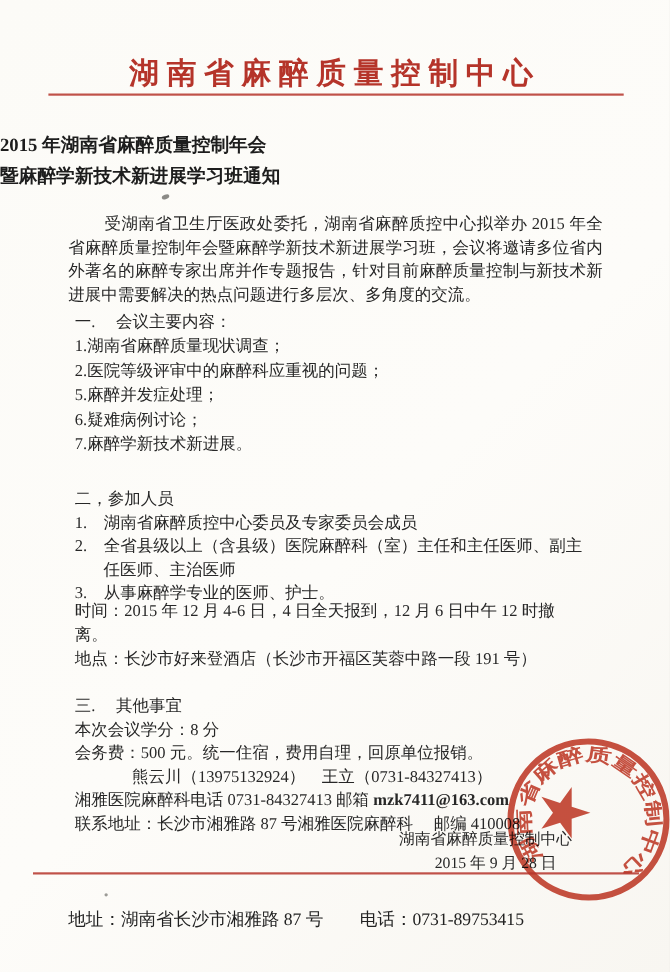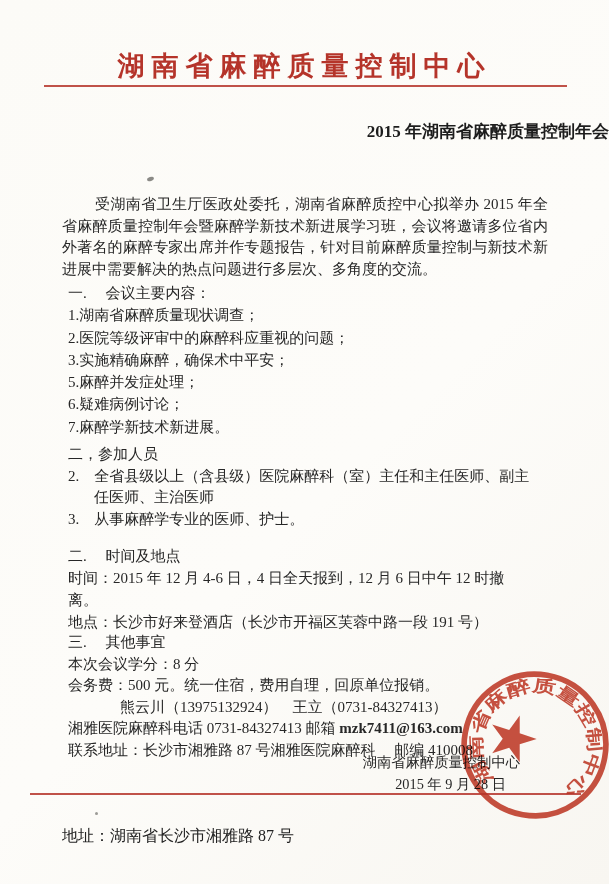--- a/index.html
+++ b/index.html
@@ -17,21 +17,21 @@
     text-align:center;
     font-size:27px;font-weight:bold;
     letter-spacing:7px;
     color:var(--accent,#b5342a);
   }
   .rule{position:absolute;height:2px;background:var(--accent,#b5342a);opacity:.85;}
   .rule-top{top:85px;left:44px;width:523px;}
   .rule-bottom{top:793px;left:30px;width:551px;}
   .doc-title{
     position:absolute;top:118px;left:0;right:0;
-    text-align:right;font-weight:bold;font-size:17px;line-height:28px;color:#1d1d1d;
+    text-align:left;font-weight:bold;font-size:17px;line-height:28px;color:#1d1d1d;
   }
   .block{position:absolute;left:62px;width:486px;font-size:15px;color:#272727;font-family:Liberation Serif, serif;}
   .intro{top:194px;line-height:21.6px;text-align:justify;text-indent:2.2em;}
   .sec{left:68px;width:464px;}
   .sec .h{font-weight:normal;}
   .s1{top:282px;line-height:22.3px;}
   .s2{top:444px;line-height:21.6px;}
   .s2 .wrap2{padding-left:26px;text-indent:-26px;}
   .s3{top:546px;line-height:21.9px;}
   .s4{top:610px;line-height:21.6px;margin-top:22px;}
@@ -55,44 +55,44 @@
 </head>
 <body>
 
 <div class="page">
 
   <div class="letterhead">湖南省麻醉质量控制中心</div>
   <div class="rule rule-top"></div>
 
   <div class="doc-title">
     <div>2015 年湖南省麻醉质量控制年会</div>
+    <div>暨麻醉学新技术新进展学习班通知</div>
   </div>
 
   <div class="speck speck1"></div>
 
   <div class="block intro">受湖南省卫生厅医政处委托，湖南省麻醉质控中心拟举办 2015 年全省麻醉质量控制年会暨麻醉学新技术新进展学习班，会议将邀请多位省内外著名的麻醉专家出席并作专题报告，针对目前麻醉质量控制与新技术新进展中需要解决的热点问题进行多层次、多角度的交流。</div>
 
   <div class="block sec s1">
     <div class="h">一.　 会议主要内容：</div>
     <div>1.湖南省麻醉质量现状调查；</div>
     <div>2.医院等级评审中的麻醉科应重视的问题；</div>
-    <div>3.实施精确麻醉，确保术中平安；</div>
     <div>5.麻醉并发症处理；</div>
     <div>6.疑难病例讨论；</div>
     <div>7.麻醉学新技术新进展。</div>
   </div>
 
   <div class="block sec s2">
     <div class="h">二，参加人员</div>
+    <div>1.　湖南省麻醉质控中心委员及专家委员会成员</div>
     <div class="wrap2">2.　全省县级以上（含县级）医院麻醉科（室）主任和主任医师、副主任医师、主治医师</div>
     <div>3.　从事麻醉学专业的医师、护士。</div>
   </div>
 
   <div class="block sec s3">
-    <div class="h">二.　 时间及地点</div>
     <div>时间：2015 年 12 月 4-6 日，4 日全天报到，12 月 6 日中午 12 时撤离。</div>
     <div>地点：长沙市好来登酒店（长沙市开福区芙蓉中路一段 191 号）</div>
   </div>
 
   <div class="block sec s4">
     <div class="h">三.　 其他事宜</div>
     <div>本次会议学分：8 分</div>
     <div>会务费：500 元。统一住宿，费用自理，回原单位报销。</div>
     <div class="indent-contact">熊云川（13975132924）　王立（0731-84327413）</div>
     <div><span>湘雅医院麻醉科电话 0731-84327413 邮箱 </span><span class="email">mzk7411@163.com</span></div>
@@ -110,14 +110,15 @@
         <textPath href="#sealArc" startOffset="0" textLength="252" lengthAdjust="spacingAndGlyphs">湖南省麻醉质量控制中心</textPath>
       </text>
       <path fill="#c23a28" transform="translate(52,73) rotate(8)" d="M0,-24 L5.4,-7.4 L22.8,-7.4 L8.7,2.8 L14.1,19.4 L0,9.2 L-14.1,19.4 L-8.7,2.8 L-22.8,-7.4 L-5.4,-7.4 Z"></path>
     </g>
   </svg>
 
   <div class="rule rule-bottom"></div>
   <div class="speck speck2"></div>
 
   <div class="footer-line footer-addr">地址：湖南省长沙市湘雅路 87 号</div>
+  <div class="footer-line footer-phone">电话：0731-89753415</div>
 
 </div>
 
 </body></html>

